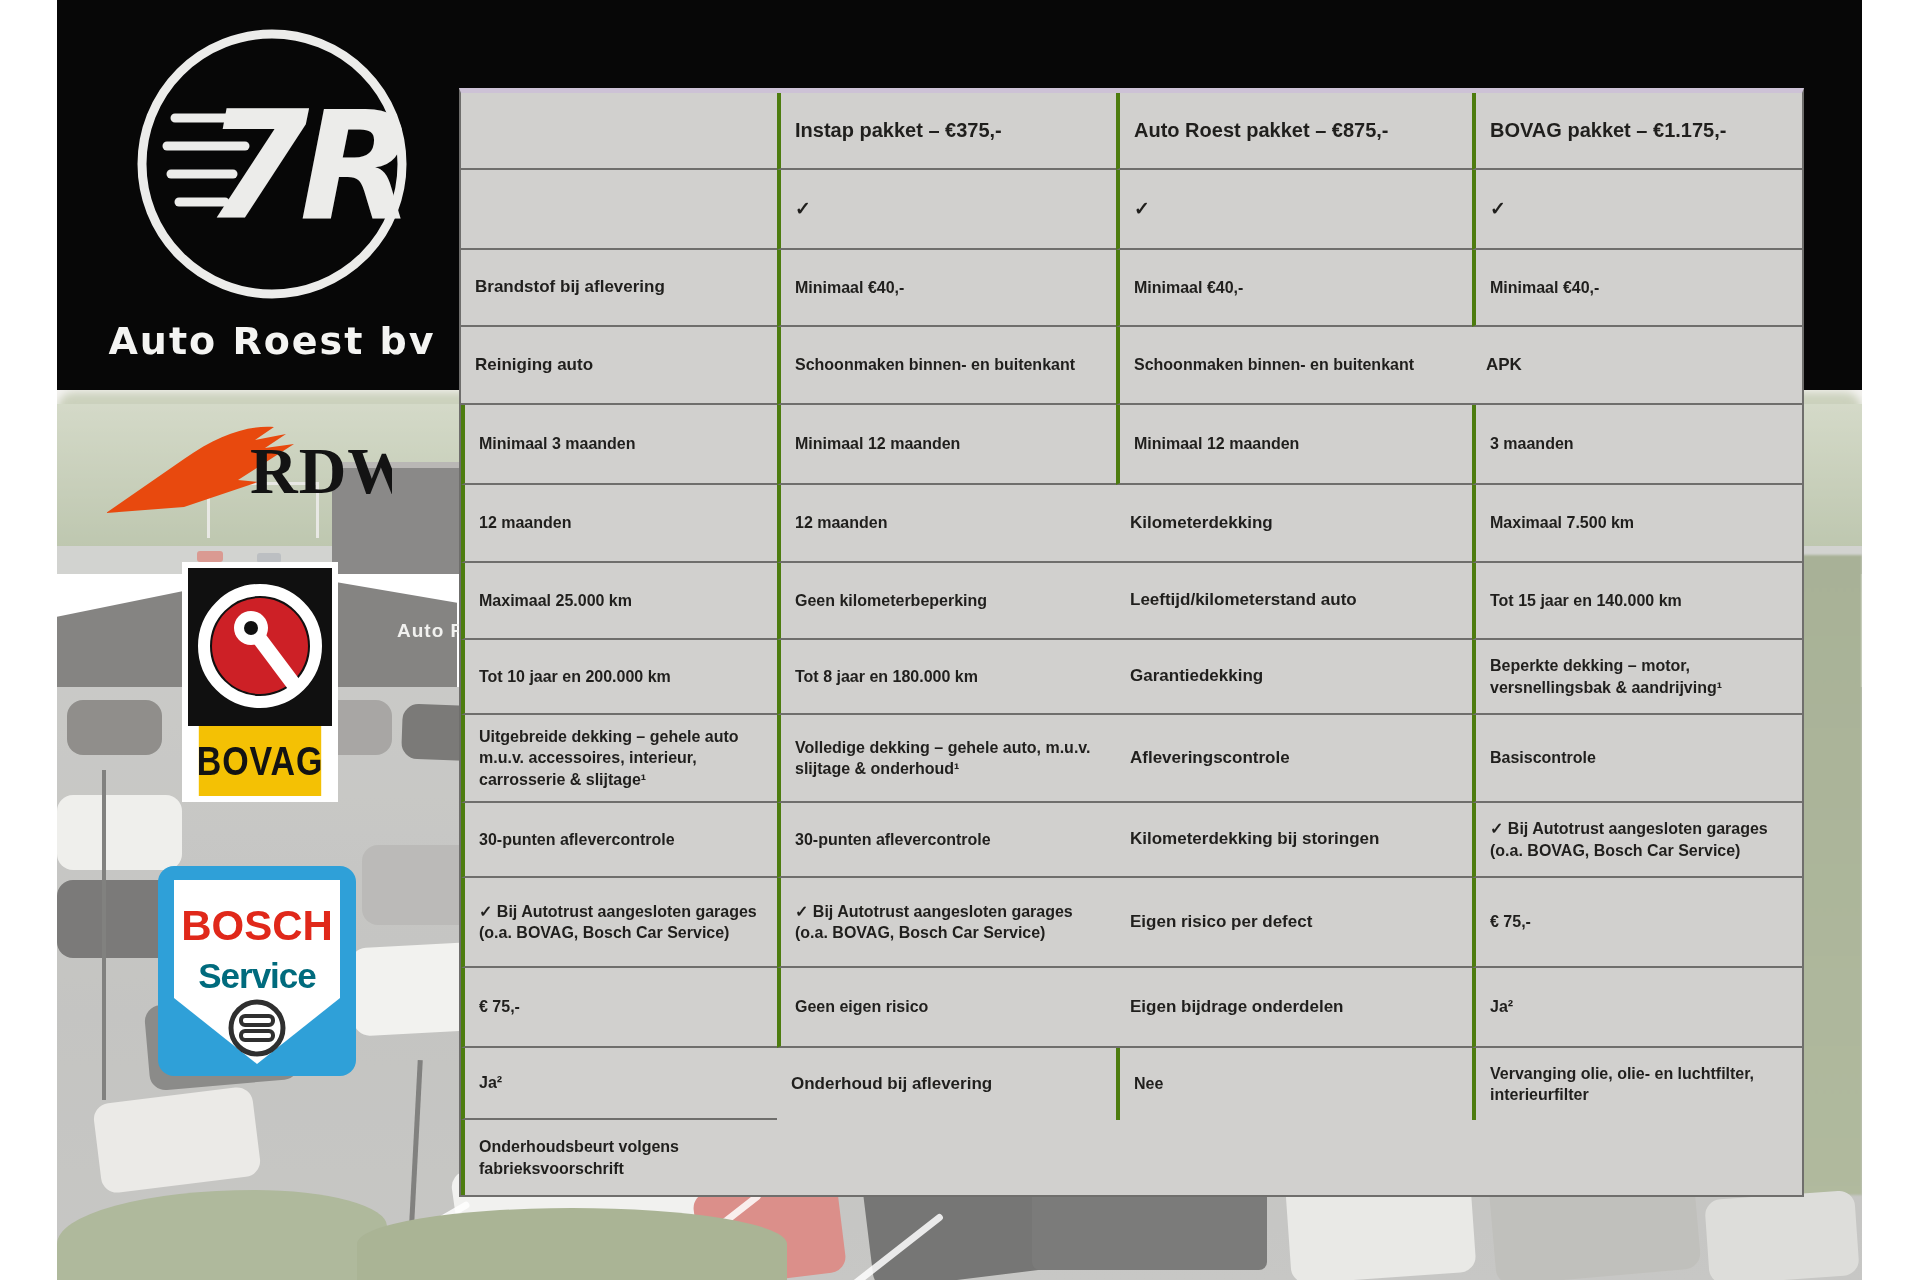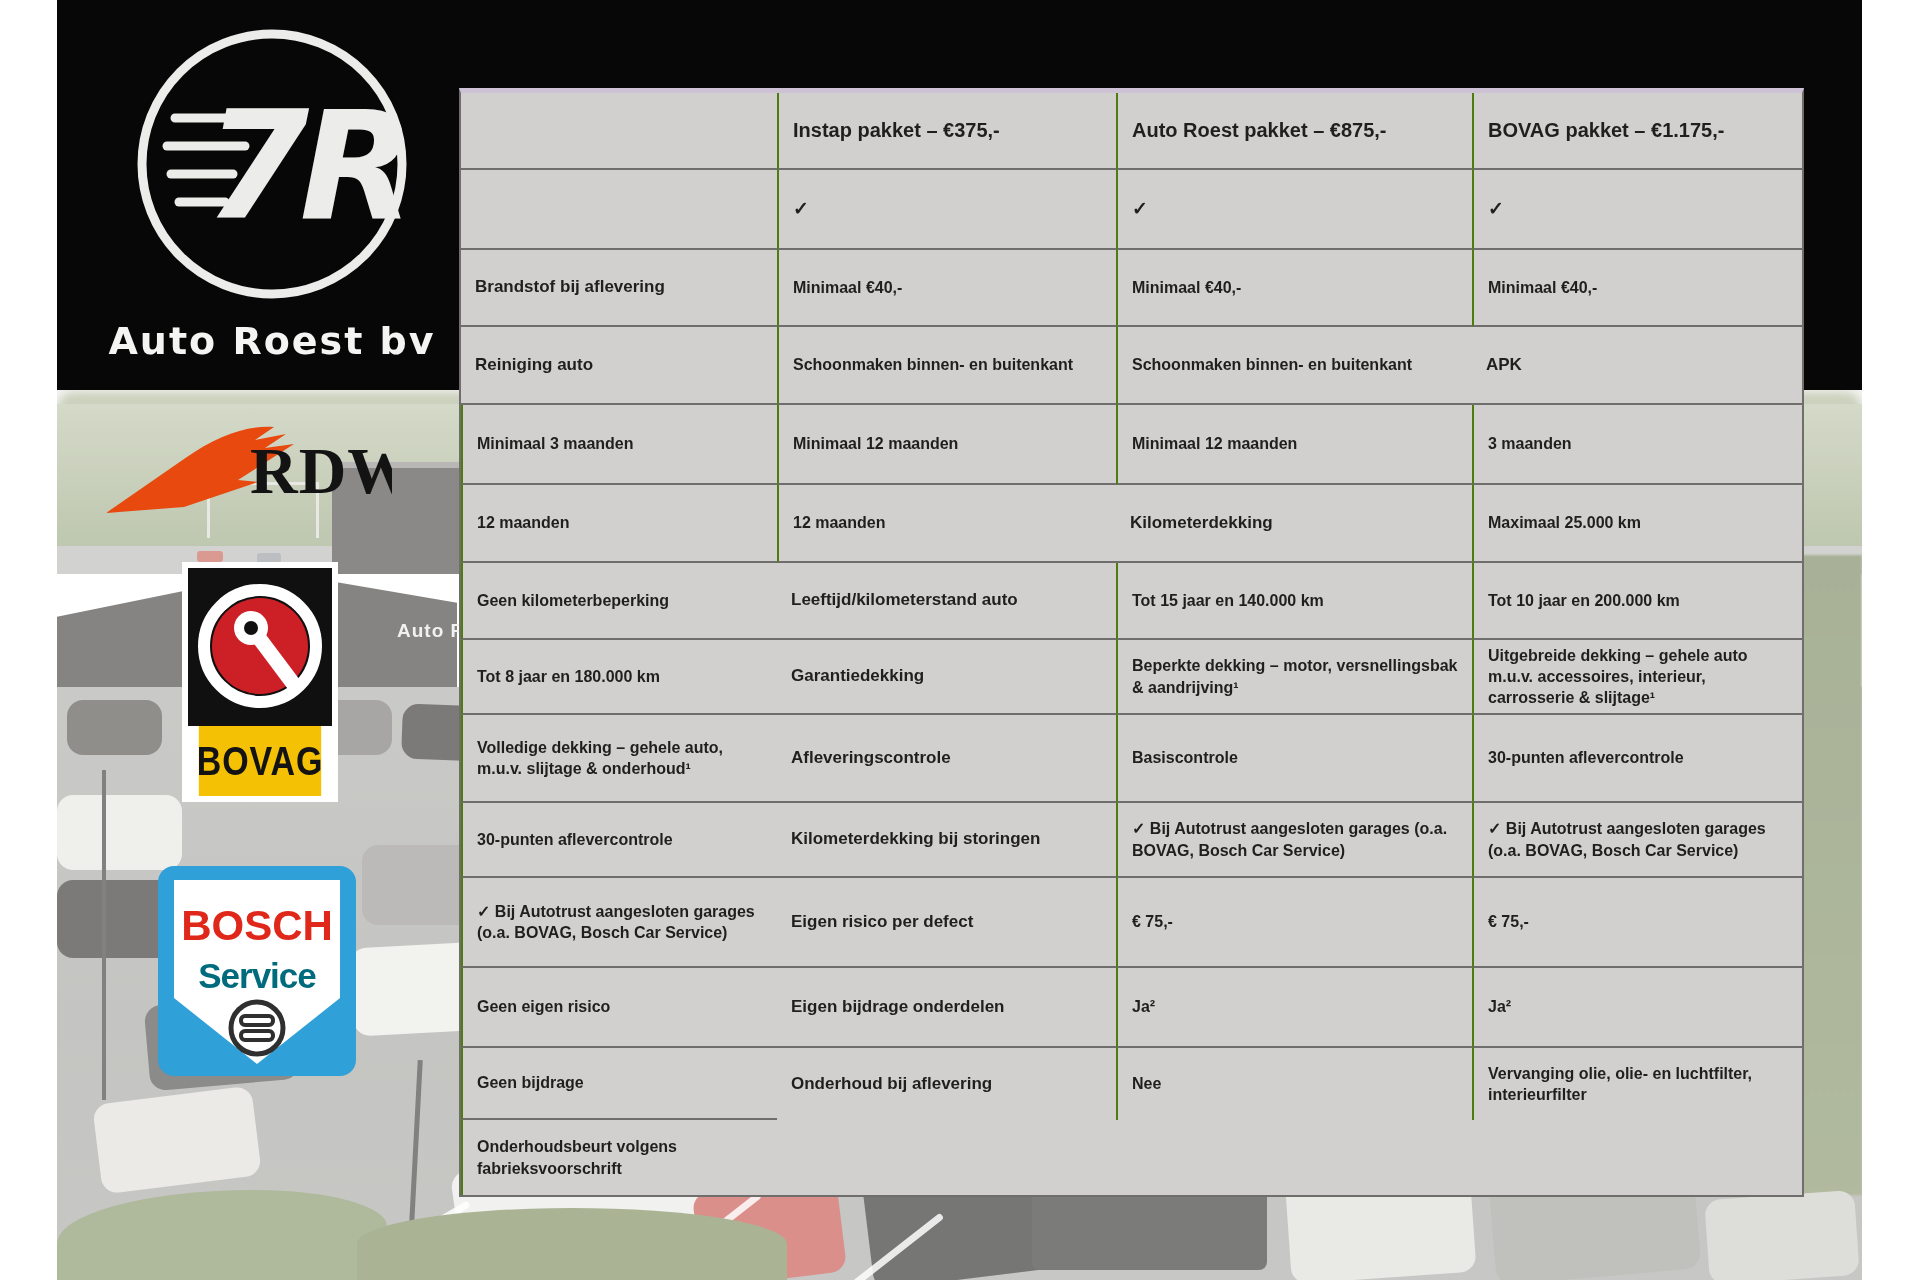--- a/index.html
+++ b/index.html
@@ -47,21 +47,21 @@
   
   .pkg-table { position:absolute; left:459px; top:88px; z-index:5;
                display:grid;
                grid-template-columns:316px 339px 356px 330px;
                grid-template-rows:77px 80px 77px 78px 80px 78px 77px 75px 88px 75px 90px 80px 72px 75px;
                background:#d1d0ce;
                border:2px solid #6f6e6c; border-top:5px solid #cdc2d6; }
   .tcell { display:flex; align-items:center; padding:6px 8px 6px 14px;
            border-bottom:2px solid #6f6e6c; font-weight:bold; color:#201f1d;
            font-size:16px; line-height:1.32; }
-  .c1,.c2,.c3 { border-left:2px solid #4d7c0f; }
+  .c1,.c2,.c3 { border-left:4px solid #4d7c0f; }
   .th  { font-size:20px; }
   .c0  { font-size:17px;text-align:right; }
   .chk { font-size:19px; }
   .lastrow { border-bottom:none; }
 </style>
 </head>
 <body>
 
 <div class="stage">
 
@@ -211,20 +211,23 @@
       </div>
       <div class="tcell c2">
         <span>12 maanden</span>
       </div>
       <div class="tcell c3">
         <span>12 maanden</span>
       </div>
       <div class="tcell c0">
         <span>Kilometerdekking</span>
       </div>
+      <div class="tcell c1">
+        <span>Maximaal 7.500 km</span>
+      </div>
       <div class="tcell c2">
         <span>Maximaal 25.000 km</span>
       </div>
       <div class="tcell c3">
         <span>Geen kilometerbeperking</span>
       </div>
       <div class="tcell c0">
         <span>Leeftijd/kilometerstand auto</span>
       </div>
       <div class="tcell c1">
@@ -285,23 +288,20 @@
         <span>Geen eigen risico</span>
       </div>
       <div class="tcell c0">
         <span>Eigen bijdrage onderdelen</span>
       </div>
       <div class="tcell c1">
         <span>Ja²</span>
       </div>
       <div class="tcell c2">
         <span>Ja²</span>
-      </div>
-      <div class="tcell c3">
-        <span>Geen bijdrage</span>
       </div>
       <div class="tcell c0 lastrow">
         <span>Onderhoud bij aflevering</span>
       </div>
       <div class="tcell c1 lastrow">
         <span>Nee</span>
       </div>
       <div class="tcell c2 lastrow">
         <span>Vervanging olie, olie- en luchtfilter, interieurfilter</span>
       </div>

